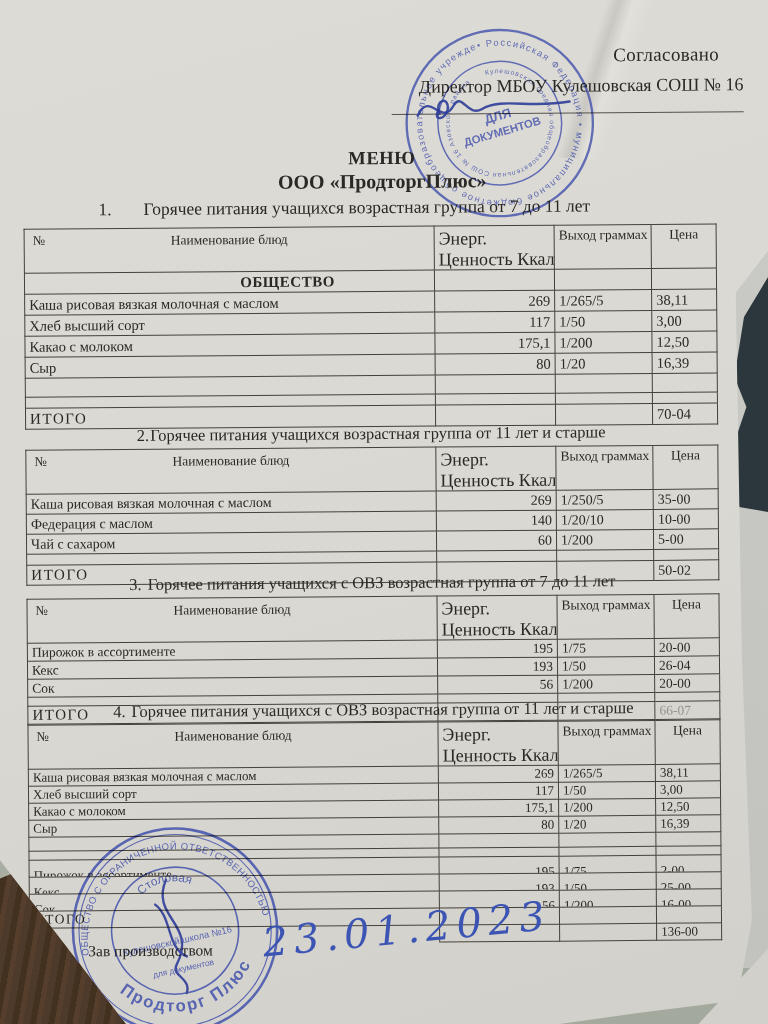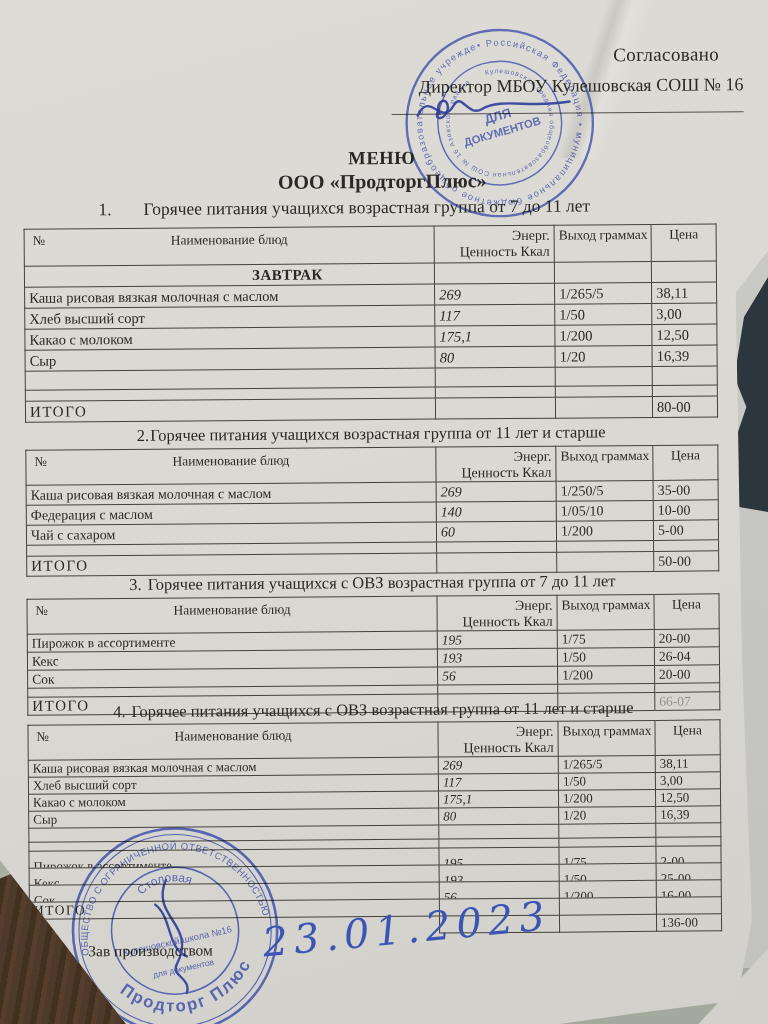--- a/index.html
+++ b/index.html
@@ -48,37 +48,37 @@
   .sec4{top:700px;left:25px;width:692px;text-align:center;font-size:16.5px;}
   .sec4 .secnum{margin-right:6px;}
 
   table.menu-table{position:absolute;left:25px;width:692px;border-collapse:collapse;table-layout:fixed;}
   .t1{top:226px}.t2{top:447px}.t3{top:596px}.t4{top:722px}
   .menu-table td,.menu-table th{border:1px solid var(--border,#45413b);padding:0 4px;overflow:hidden;white-space:nowrap;}
   .menu-table th{font-weight:normal;vertical-align:top;padding-top:2px;}
   .h-name{position:relative;text-align:center;}
   .h-num{position:absolute;left:8px;top:3px;font-size:13px;}
   .h-nm{font-size:13.5px;}
-  .h-energy{text-align:right;font-size:14px;line-height:1.15;}
+  .h-energy{text-align:left;font-size:18px;line-height:1.15;}
   .h-output,.h-price{text-align:center;font-size:13.5px;}
   .t1 th{height:34px}.t2 th{height:30px}.t3 th{height:28px}.t4 th{height:26px}
 
   .t1 tbody td{height:20px;font-size:14.5px}
   .t2 tbody td{height:19px;font-size:14px}
   .t3 tbody td{height:17px;font-size:13.5px}
   .t4 tbody td{height:16px;font-size:13px}
   tr.r-empty td{height:18px !important}
   .t4 tr.r-empty td{height:13px !important}
   tr.r-empty-short td{height:10px !important}
   .t3 tr.r-empty-short td,.t4 tr.r-empty-short td{height:8px !important}
   .c-name{padding-left:6px;}
   .c-name.group{font-weight:bold;text-align:center;padding-left:120px;font-size:15px;letter-spacing:.5px;}
   .c-name.total{font-size:15px;letter-spacing:1.5px;}
   .t4 .c-name.total{font-size:13.5px;}
-  .c-energy{text-align:left;font-style:italic;}
+  .c-energy{text-align:right;}
   .c-output{padding-left:8px;}
   .c-price{padding-left:10px;}
   tr.offset td span{position:relative;top:7px;display:inline-block;}
   .faint{color:#96938b;}
   td.noborder{border-left:none;border-bottom:none;}
 
   .prod-label{position:absolute;left:84px;top:940px;font-size:15.5px;}
   .hand-date{position:absolute;left:258px;top:906px;font-size:40px;font-style:italic;
     color:var(--handwriting-blue,#3c55b4);transform:rotate(-5deg);letter-spacing:6px;
     font-family:"DejaVu Serif",serif;}
@@ -138,21 +138,21 @@
               <th class="h-energy">
                 <div>Энерг.</div>
                 <div>Ценность Ккал</div>
               </th>
               <th class="h-output">Выход граммах</th>
               <th class="h-price">Цена</th>
             </tr>
           </thead>
           <tbody>
             <tr class="r-group">
-              <td class="c-name group"><span>ЗАВТРАК</span></td>
+              <td class="c-name group"><span>ОБЩЕСТВО</span></td>
               <td class="c-energy"></td>
               <td class="c-output"></td>
               <td class="c-price"></td>
             </tr>
             <tr class="r-dish">
               <td class="c-name"><span>Каша рисовая вязкая молочная с маслом</span></td>
               <td class="c-energy"><span>269</span></td>
               <td class="c-output"><span>1/265/5</span></td>
               <td class="c-price"><span>38,11</span></td>
             </tr>
@@ -183,21 +183,21 @@
             <tr class="r-empty-short">
               <td class="c-name"></td>
               <td class="c-energy"></td>
               <td class="c-output"></td>
               <td class="c-price"></td>
             </tr>
             <tr class="r-total">
               <td class="c-name total"><span>ИТОГО</span></td>
               <td class="c-energy"></td>
               <td class="c-output"></td>
-              <td class="c-price"><span>80-00</span></td>
+              <td class="c-price"><span>70-04</span></td>
             </tr>
           </tbody>
         </table>
 
       <div class="sec sec2">
         <span class="secnum">2.</span><span>Горячее питания учащихся возрастная группа от 11 лет и старше</span>
       </div>
       <table class="menu-table t2">
           <colgroup>
             <col style="width: 410px;">
@@ -219,40 +219,40 @@
           <tbody>
             <tr class="r-dish">
               <td class="c-name"><span>Каша рисовая вязкая молочная с маслом</span></td>
               <td class="c-energy"><span>269</span></td>
               <td class="c-output"><span>1/250/5</span></td>
               <td class="c-price"><span>35-00</span></td>
             </tr>
             <tr class="r-dish">
               <td class="c-name"><span>Федерация с маслом</span></td>
               <td class="c-energy"><span>140</span></td>
-              <td class="c-output"><span>1/05/10</span></td>
+              <td class="c-output"><span>1/20/10</span></td>
               <td class="c-price"><span>10-00</span></td>
             </tr>
             <tr class="r-dish">
               <td class="c-name"><span>Чай с сахаром</span></td>
               <td class="c-energy"><span>60</span></td>
               <td class="c-output"><span>1/200</span></td>
               <td class="c-price"><span>5-00</span></td>
             </tr>
             <tr class="r-empty-short">
               <td class="c-name"></td>
               <td class="c-energy"></td>
               <td class="c-output"></td>
               <td class="c-price"></td>
             </tr>
             <tr class="r-total">
               <td class="c-name total"><span>ИТОГО</span></td>
               <td class="c-energy"></td>
               <td class="c-output"></td>
-              <td class="c-price"><span>50-00</span></td>
+              <td class="c-price"><span>50-02</span></td>
             </tr>
           </tbody>
         </table>
 
       <div class="sec sec3">
         <span class="secnum">3.</span><span>Горячее питания учащихся с ОВЗ возрастная группа от 7 до 11 лет</span>
       </div>
       <table class="menu-table t3">
           <colgroup>
             <col style="width: 410px;">

